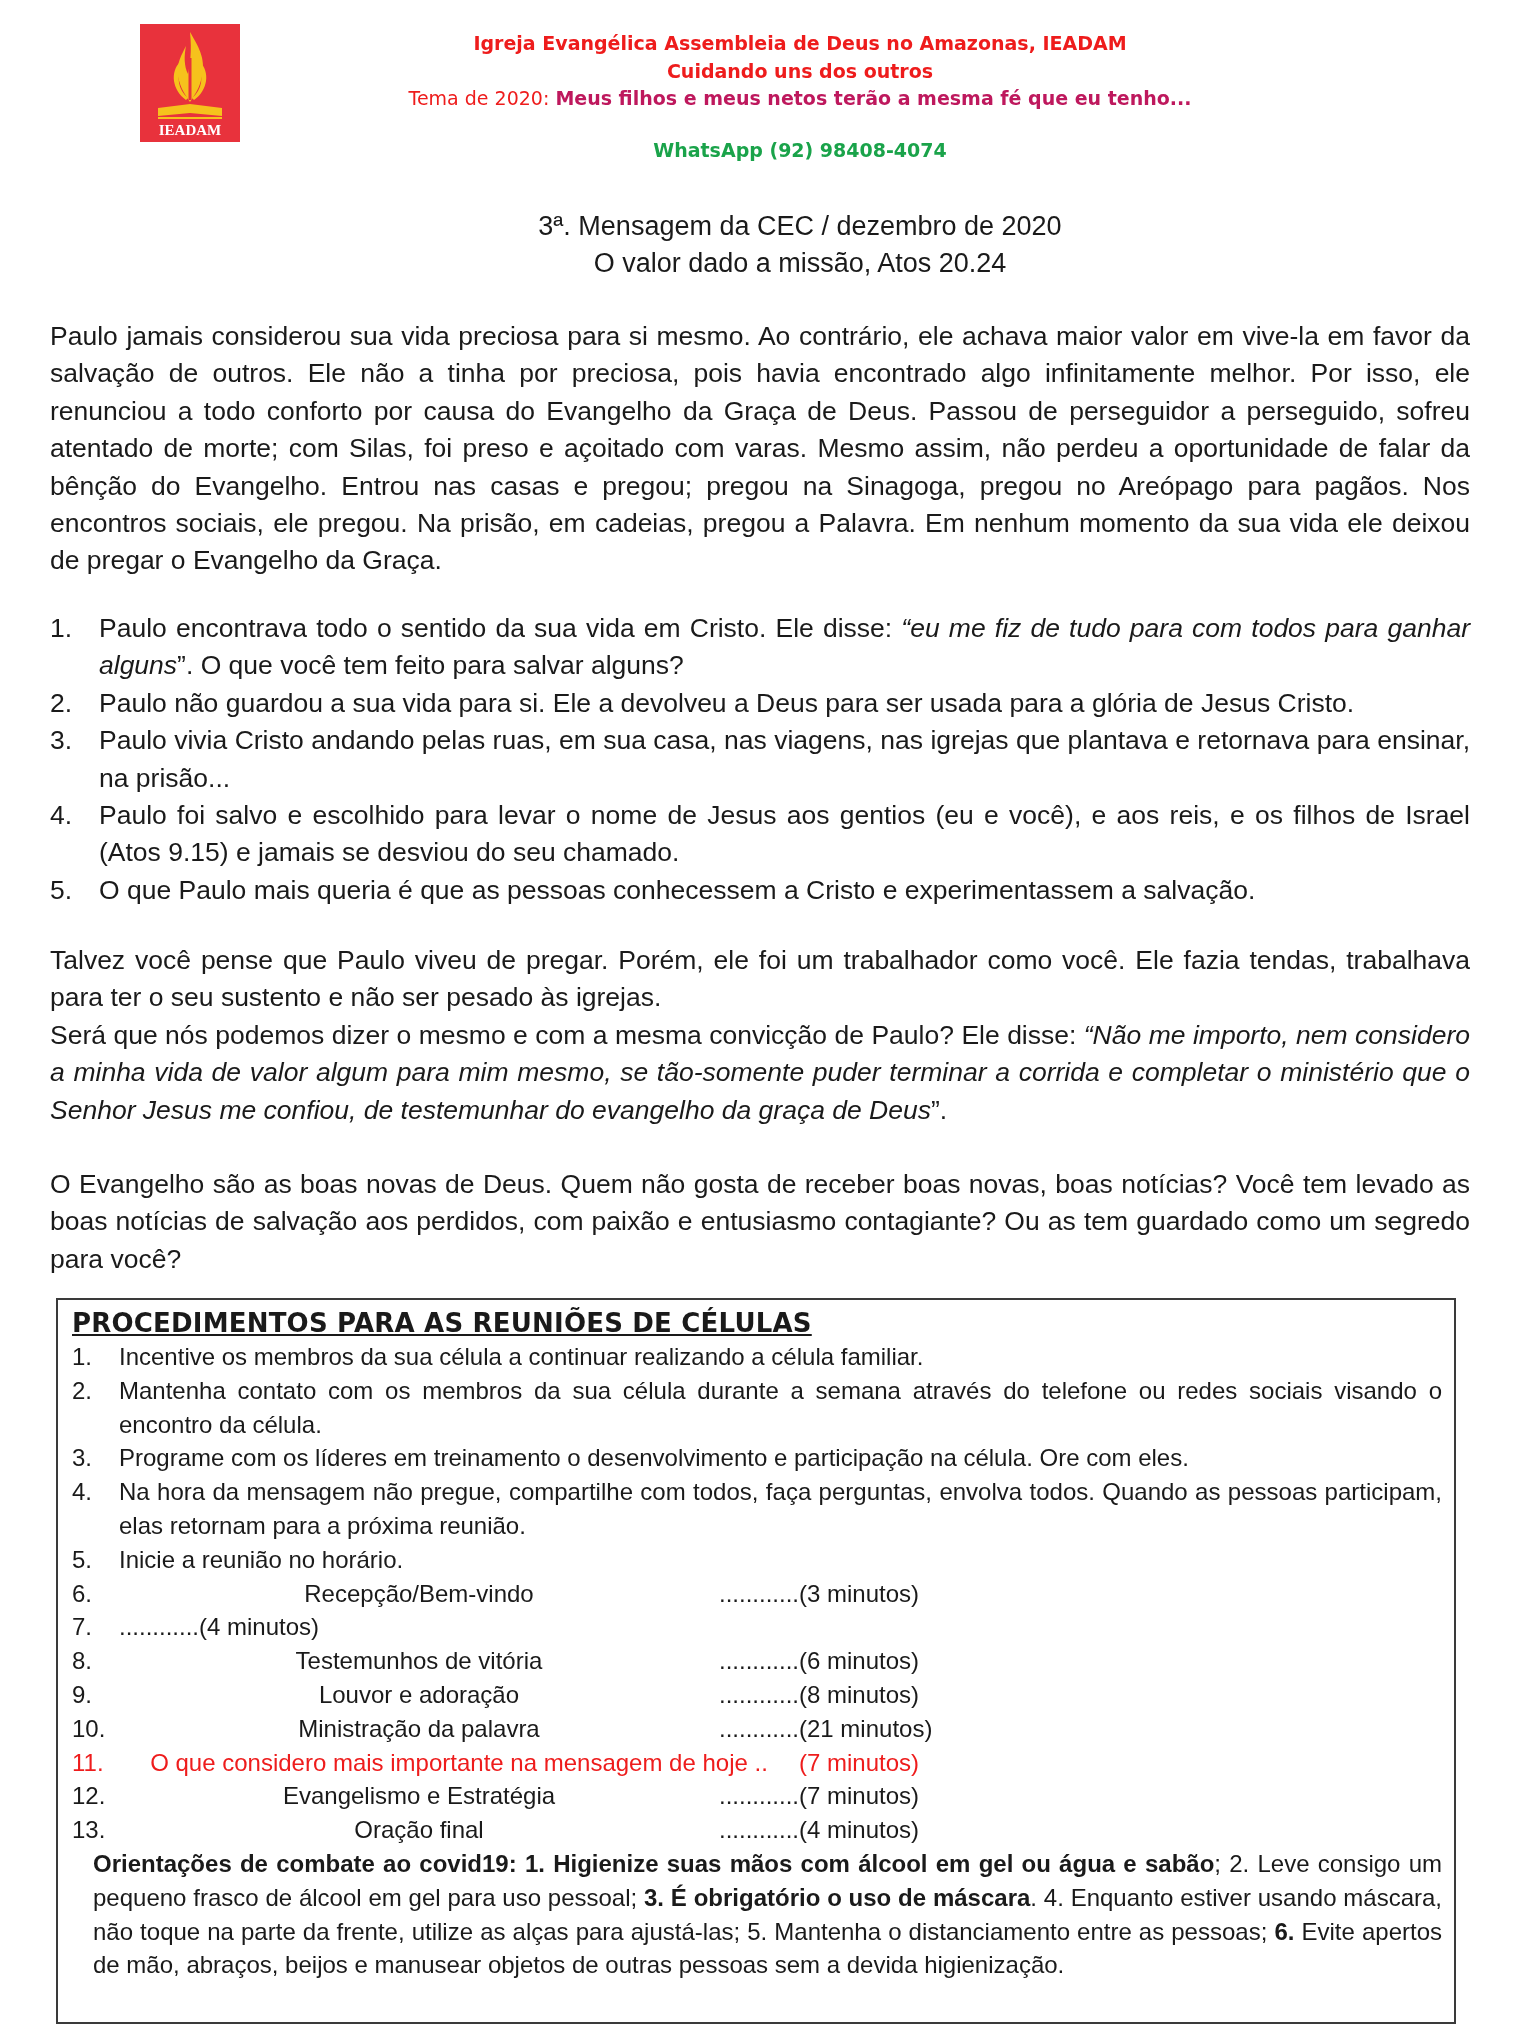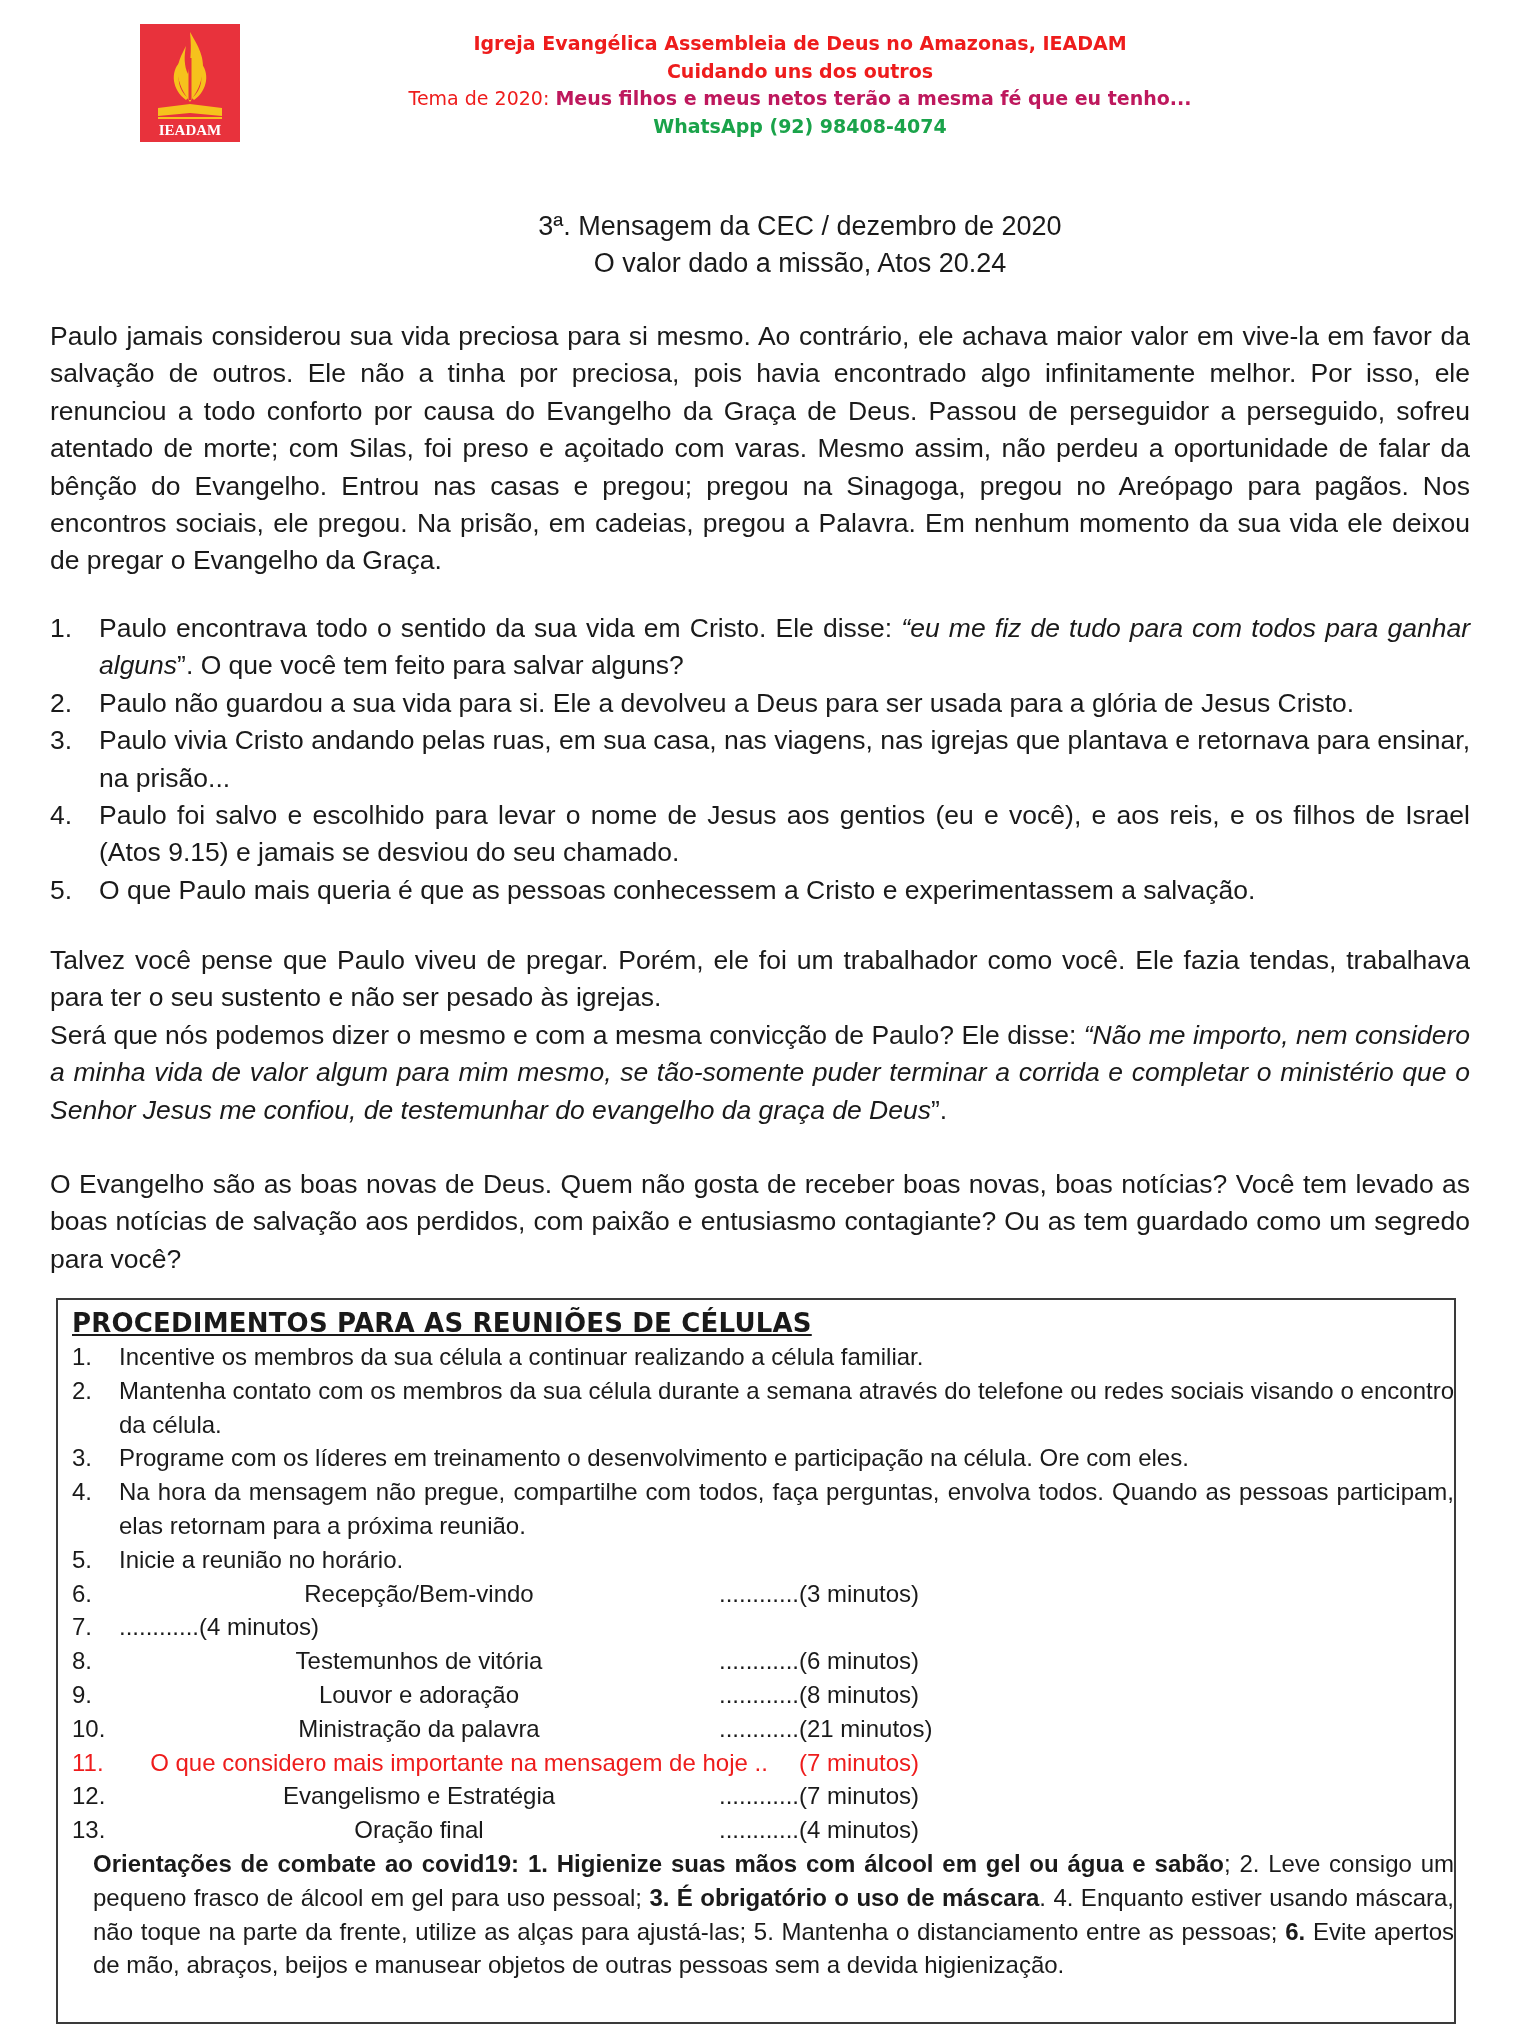--- a/index.html
+++ b/index.html
@@ -16,21 +16,21 @@
     .header {
       position: absolute; left: 300px; top: 30px; width: 1000px;
       text-align: center; font-family: "DejaVu Sans", sans-serif;
       font-size: 19px; line-height: 27.5px; font-weight: bold;
     }
     .header .red { color: #ee1c1c; }
     .header .tema-label { color: #ee1c1c; font-weight: normal; }
     .header .blue { color: #be185d; }
     .header .links { font-weight: normal; color: #1a1ae6; }
     .header .links a { color: #1a1ae6; text-decoration: underline; }
-    .header .green { color: #1aa34a; }
+    .header .green { color: #1aa34a; margin-top: 24px; }
 
     .title-block {
       position: absolute; left: 300px; top: 208px; width: 1000px;
       text-align: center; font-size: 27px; line-height: 37px;
     }
 
     .content {
       position: absolute; left: 50px; width: 1420px;
       font-size: 26.5px; line-height: 37.4px;
     }
@@ -41,21 +41,21 @@
     .list1 li { display: flex; text-align: justify; }
     .list1 .num { flex: 0 0 49px; }
     .list1 .txt { flex: 1; }
     .p2 { top: 942px; }
     .p3 { top: 1166px; }
     em, .it { font-style: italic; }
 
     .box {
       position: absolute; left: 56px; top: 1298px; width: 1400px; height: 726px;
       border: 2px solid #3a3a3a; box-sizing: border-box;
-      padding: 6px 0 0 14px;
+      padding: 6px 12px 0 14px;
       font-size: 24px; line-height: 33.8px;
     }
     .box h2 {
       margin: 0; font-size: 26px; line-height: 34px; font-weight: bold;
       text-decoration: underline; font-family: "DejaVu Sans", sans-serif;
       letter-spacing: 0.2px;
     }
     .box ol { margin: 0; padding: 0; list-style: none; }
     .box li { display: flex; text-align: justify; }
     .box .num { flex: 0 0 47px; }

